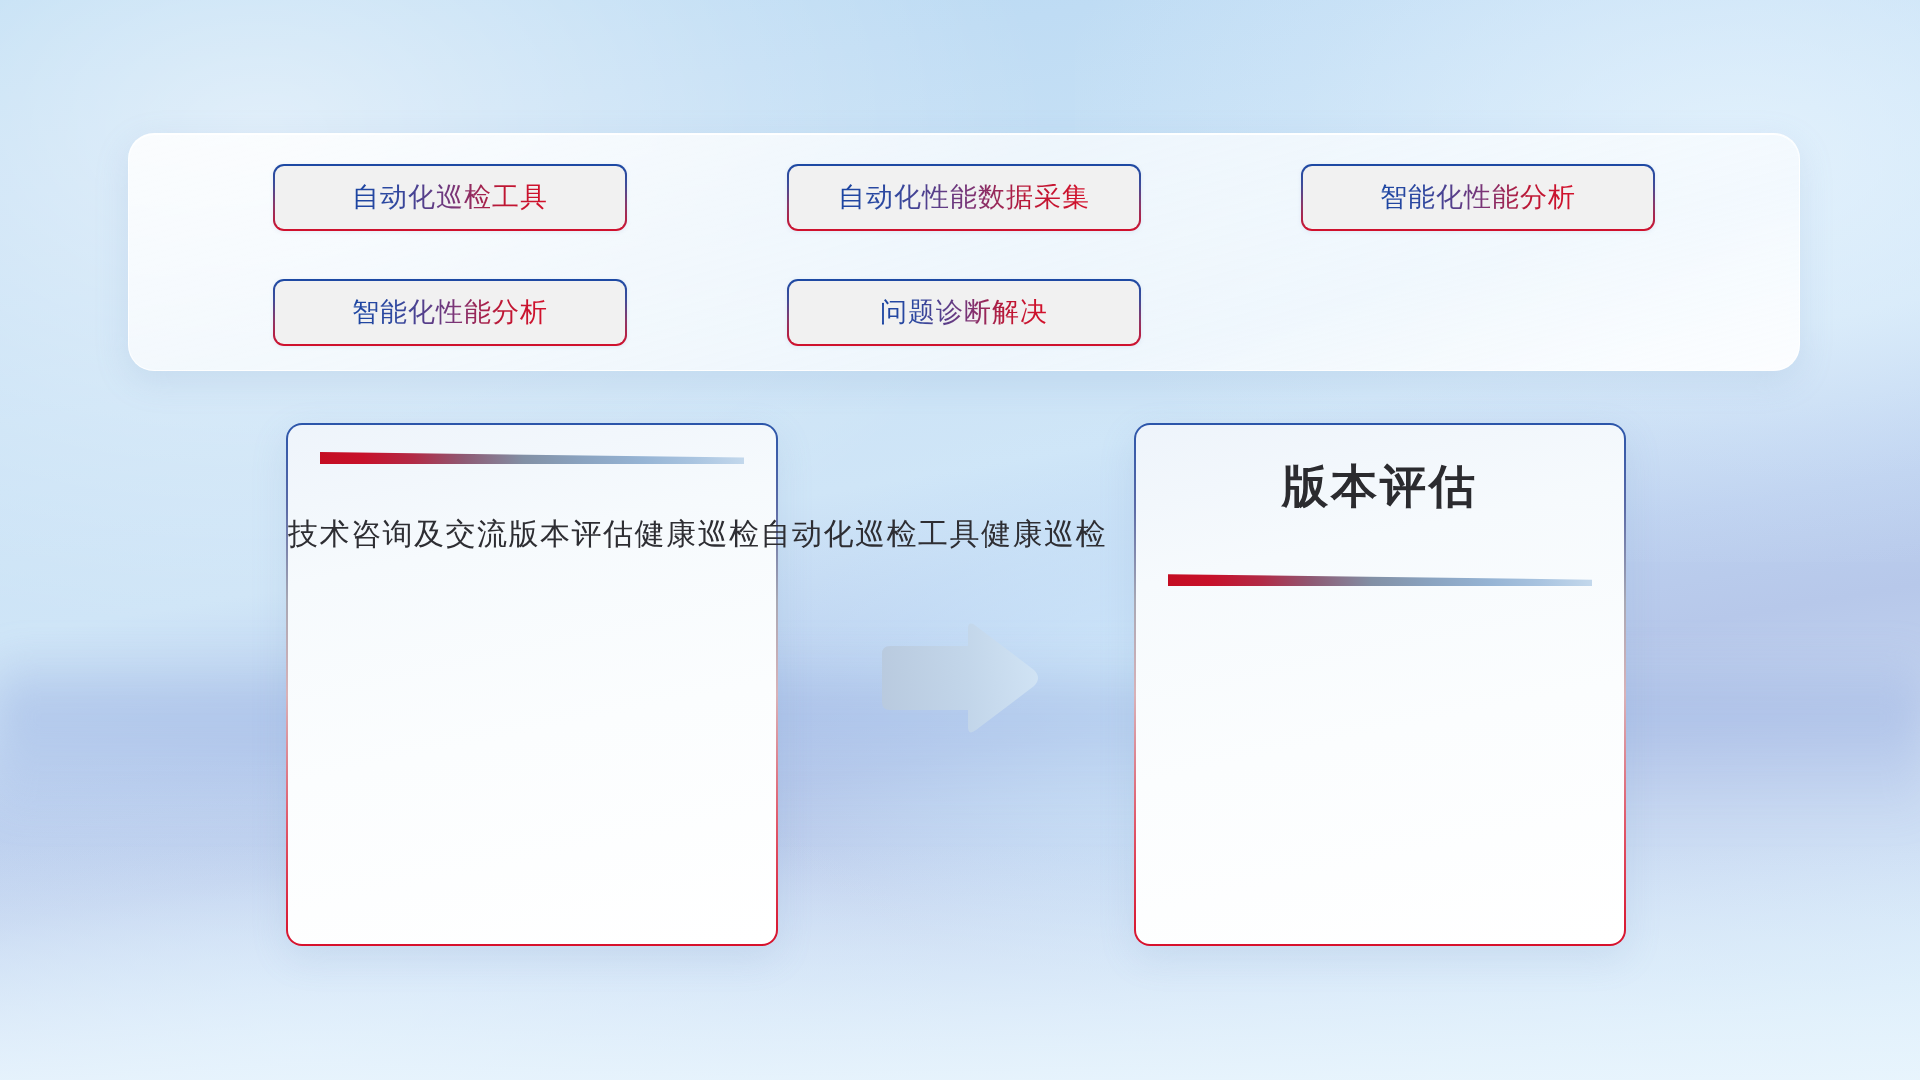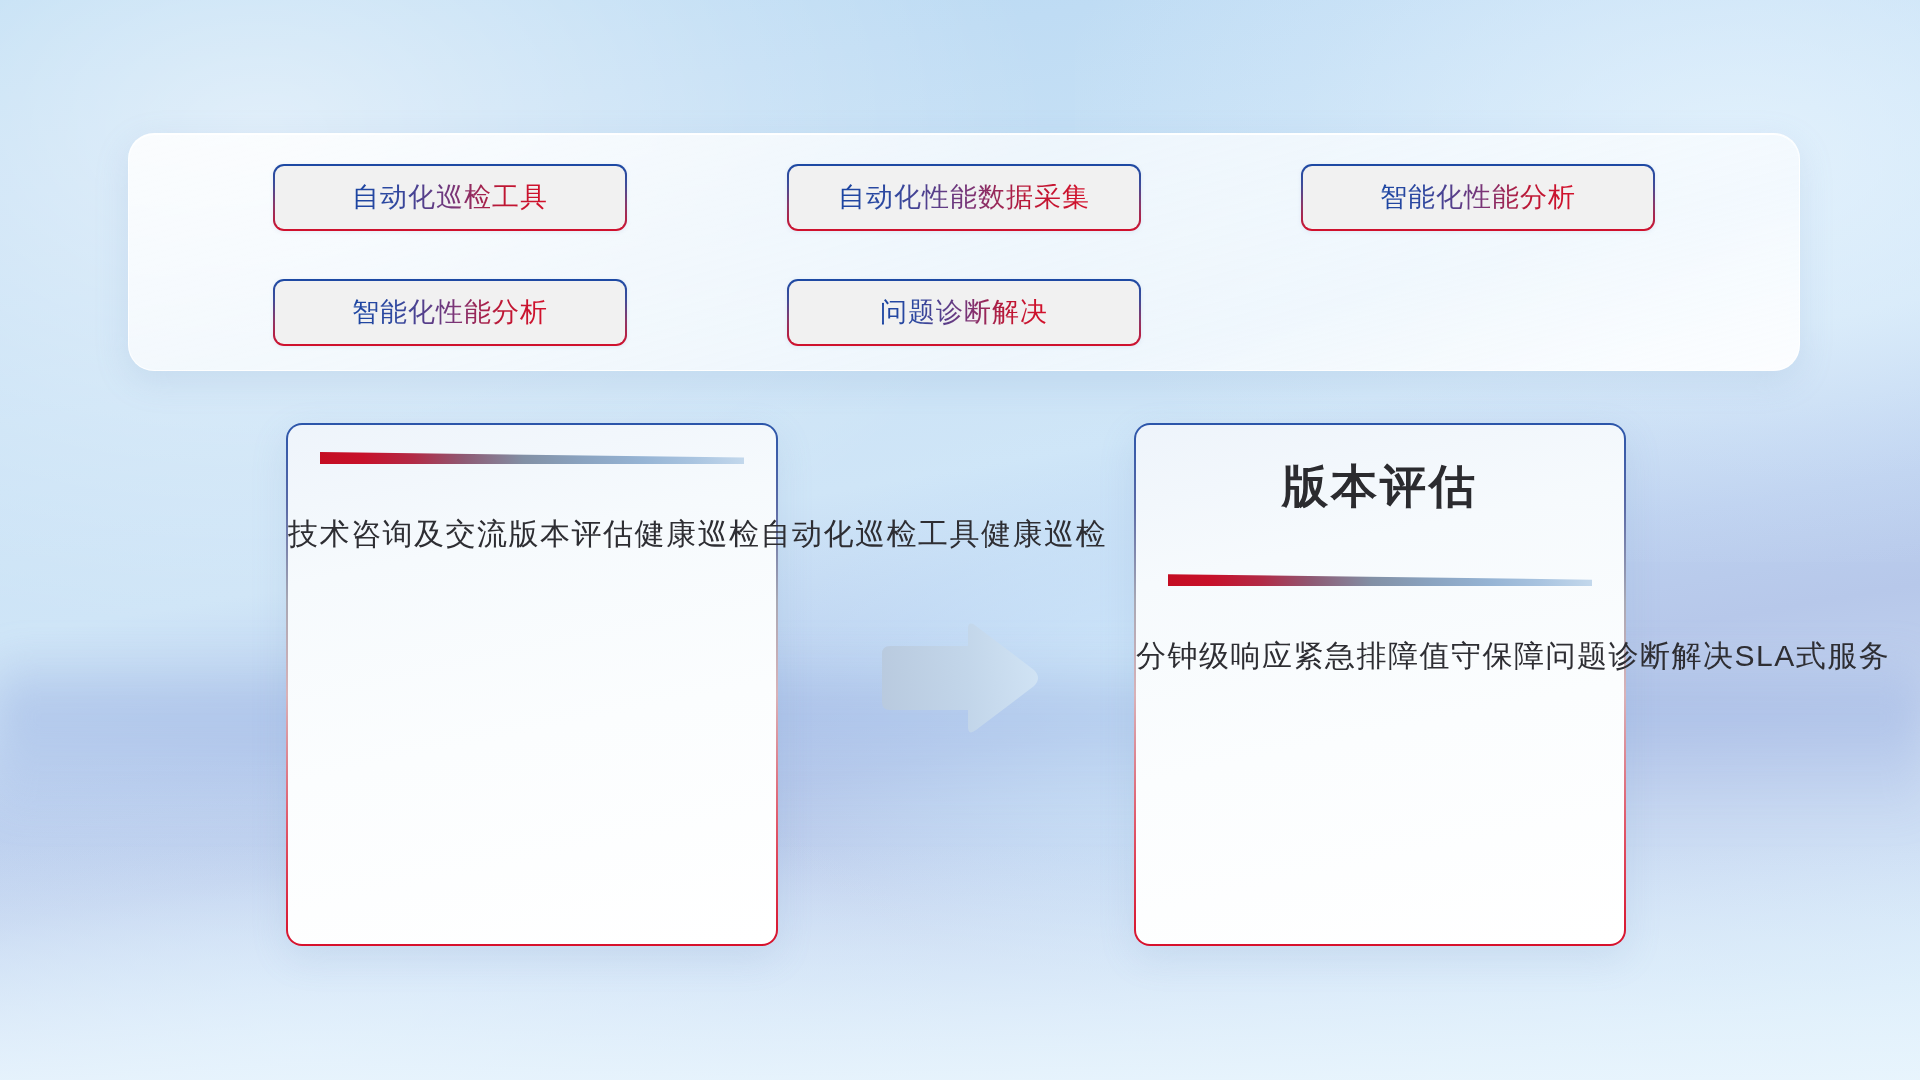--- a/index.html
+++ b/index.html
@@ -296,20 +296,13 @@
     </defs>
     <path d="M10 36 Q10 28 18 28 L96 28 L96 11 Q96 2 104 8 L162 52 Q170 60 162 68 L104 112 Q96 118 96 109 L96 92 L18 92 Q10 92 10 84 Z" fill="url(#arrowGrad)"></path>
   </svg>
 </div>
 
 <section class="card card-right">
   <h2 class="card-title">版本评估</h2>
   <div class="divider-wrap">
     <div class="divider-bar"></div>
   </div>
-  <ul class="card-list" style="list-style:none;margin:34px 0 0;padding:0;">
-    <li class="card-list-item">分钟级响应</li>
-    <li class="card-list-item">紧急排障</li>
-    <li class="card-list-item">值守保障</li>
-    <li class="card-list-item">问题诊断解决</li>
-    <li class="card-list-item">SLA式服务</li>
-  </ul>
 </section>
 
 </body></html>

